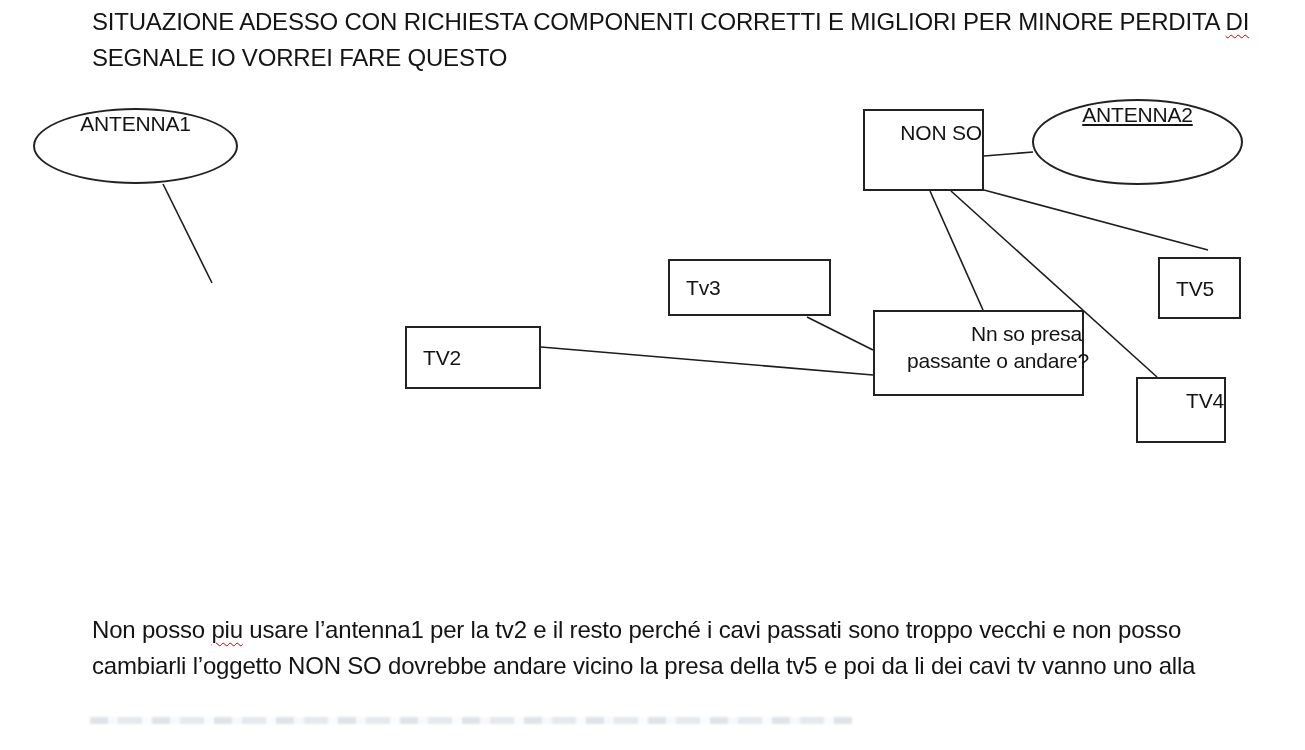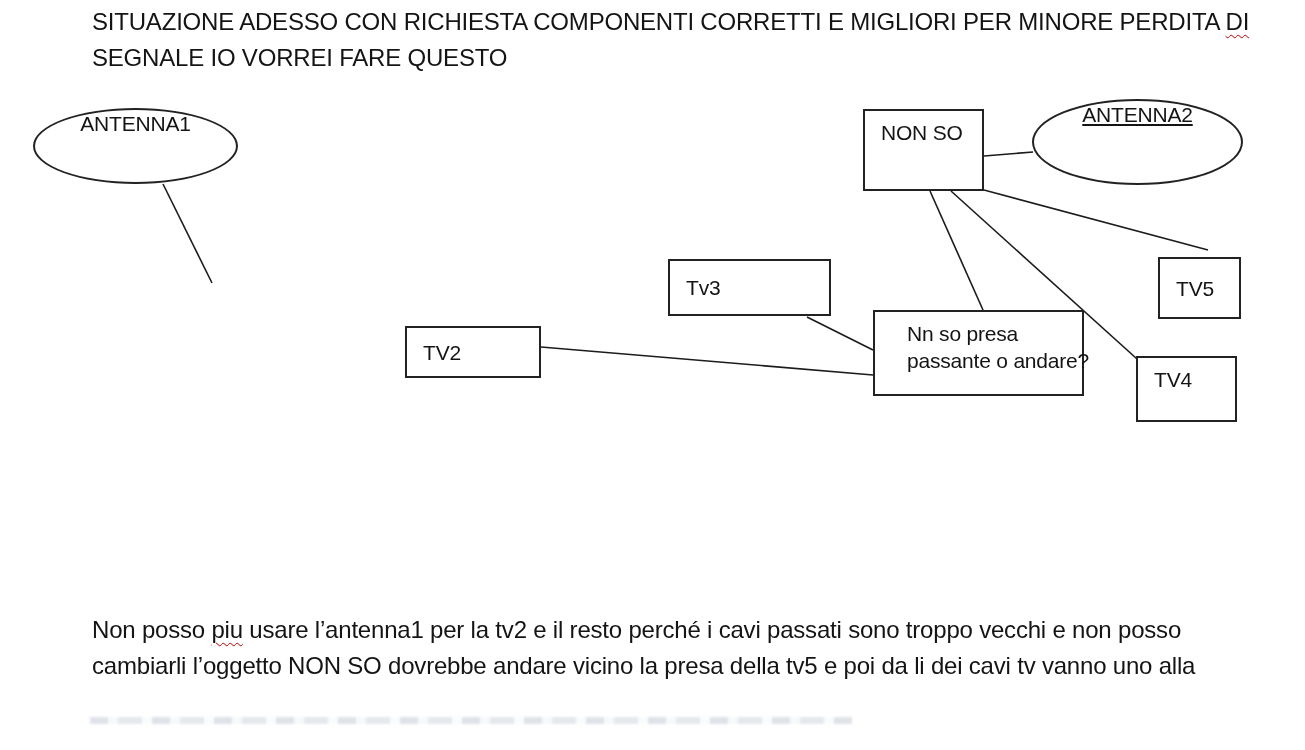--- a/index.html
+++ b/index.html
@@ -44,21 +44,21 @@
     border: 2px solid #222222;
     display: flex;
     flex-direction: column;
     font-size: 21px;
     line-height: 27px;
     color: #141414;
     letter-spacing: -0.2px;
   }
   .node.rect { padding-left: 16px; }
   .node.rect.middle { justify-content: center; }
-  .node.rect.top { justify-content: flex-start; padding-top: 8px; }
+  .node.rect.top { justify-content: flex-start; padding-top: 8px; text-align: right; }
   .node.ellipse {
     border-radius: 50%;
     align-items: center;
     justify-content: flex-start;
     padding-left: 0;
   }
   .nlabel { white-space: nowrap; }
 
   
   .artifact {
@@ -90,40 +90,40 @@
         <line x1="984" y1="190" x2="1208" y2="250"></line>
         <line x1="930" y1="191" x2="983" y2="310"></line>
         <line x1="951" y1="191" x2="1157" y2="377"></line>
         <line x1="541" y1="347" x2="873" y2="375"></line>
         <line x1="807" y1="317" x2="873" y2="350"></line>
       </svg>
 
   <div class="node ellipse middle" style="left: 33px; top: 108px; width: 205px; height: 76px;">
         <div class="nlabel">ANTENNA1</div>
       </div>
-      <div class="node rect middle" style="left: 405px; top: 326px; width: 136px; height: 52px; justify-content: center;">
+      <div class="node rect middle" style="left: 405px; top: 326px; width: 136px; height: 63px; justify-content: center;">
         <div class="nlabel">TV2</div>
       </div>
       <div class="node rect middle" style="left: 668px; top: 259px; width: 163px; height: 57px;">
         <div class="nlabel">Tv3</div>
       </div>
       <div class="node rect top" style="left: 863px; top: 109px; width: 121px; height: 82px;">
         <div class="nlabel">NON SO</div>
       </div>
       <div class="node ellipse middle" style="left: 1032px; top: 99px; width: 211px; height: 86px; text-decoration: underline;">
         <div class="nlabel">ANTENNA2</div>
       </div>
       <div class="node rect middle" style="left: 1158px; top: 238px; width: 83px; height: 62px; margin-top: 19px;">
         <div class="nlabel">TV5</div>
       </div>
       <div class="node rect top" style="left: 873px; top: 310px; width: 211px; height: 86px; padding-left: 32px;">
         <div class="nlabel">Nn so presa</div>
         <div class="nlabel">passante o andare?</div>
       </div>
-      <div class="node rect top" style="left: 1136px; top: 356px; width: 101px; height: 66px;">
+      <div class="node rect top" style="left: 1136px; top: 377px; width: 90px; height: 66px;">
         <div class="nlabel">TV4</div>
       </div>
     </div>
 
   <div id="footer-text" class="textblock">
       <div><span>Non posso </span><span class="misspelled">piu</span><span> usare l’antenna1 per la tv2 e il resto perché i cavi passati sono troppo vecchi e non posso</span></div>
       <div><span>cambiarli l’oggetto NON SO dovrebbe andare vicino la presa della tv5 e poi da li dei cavi tv vanno uno alla</span></div>
     </div>
 
   <div class="artifact"></div>

